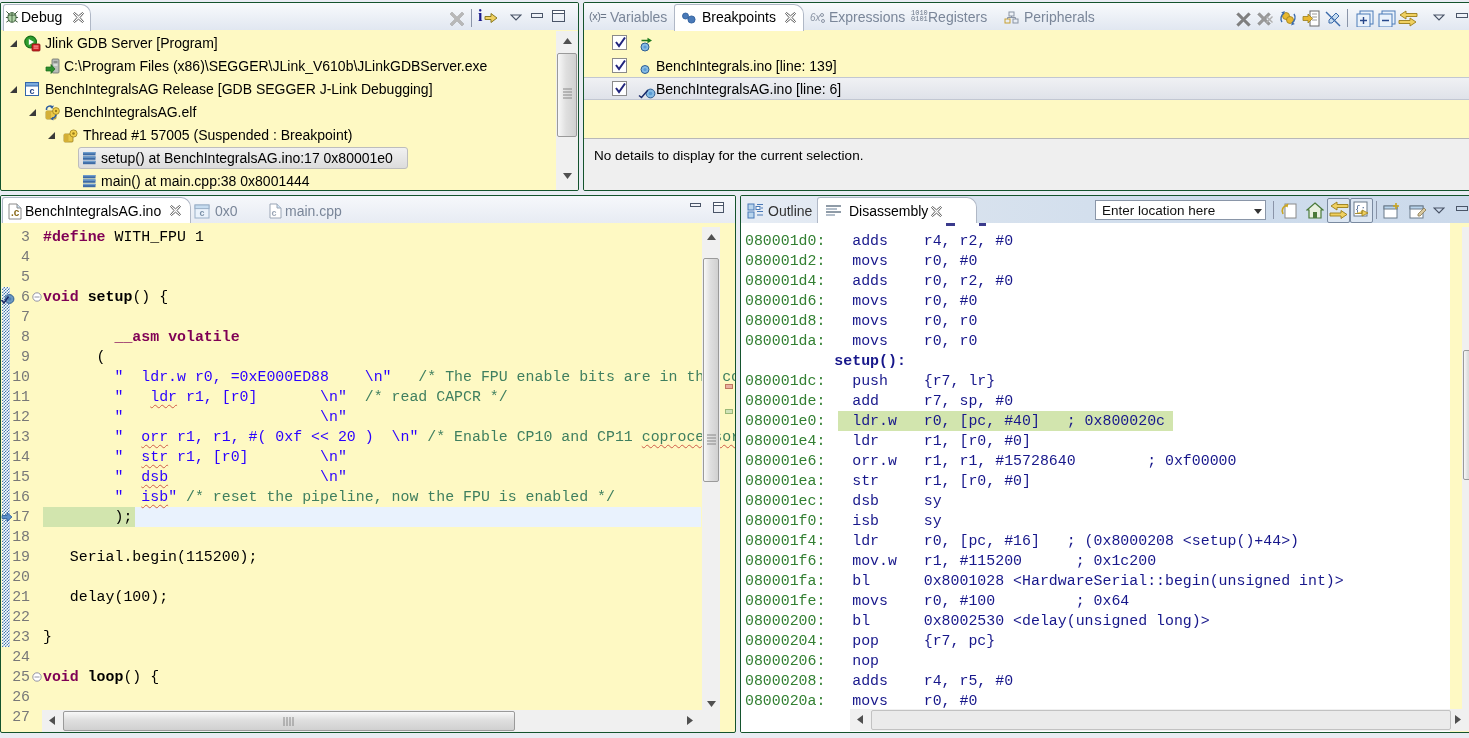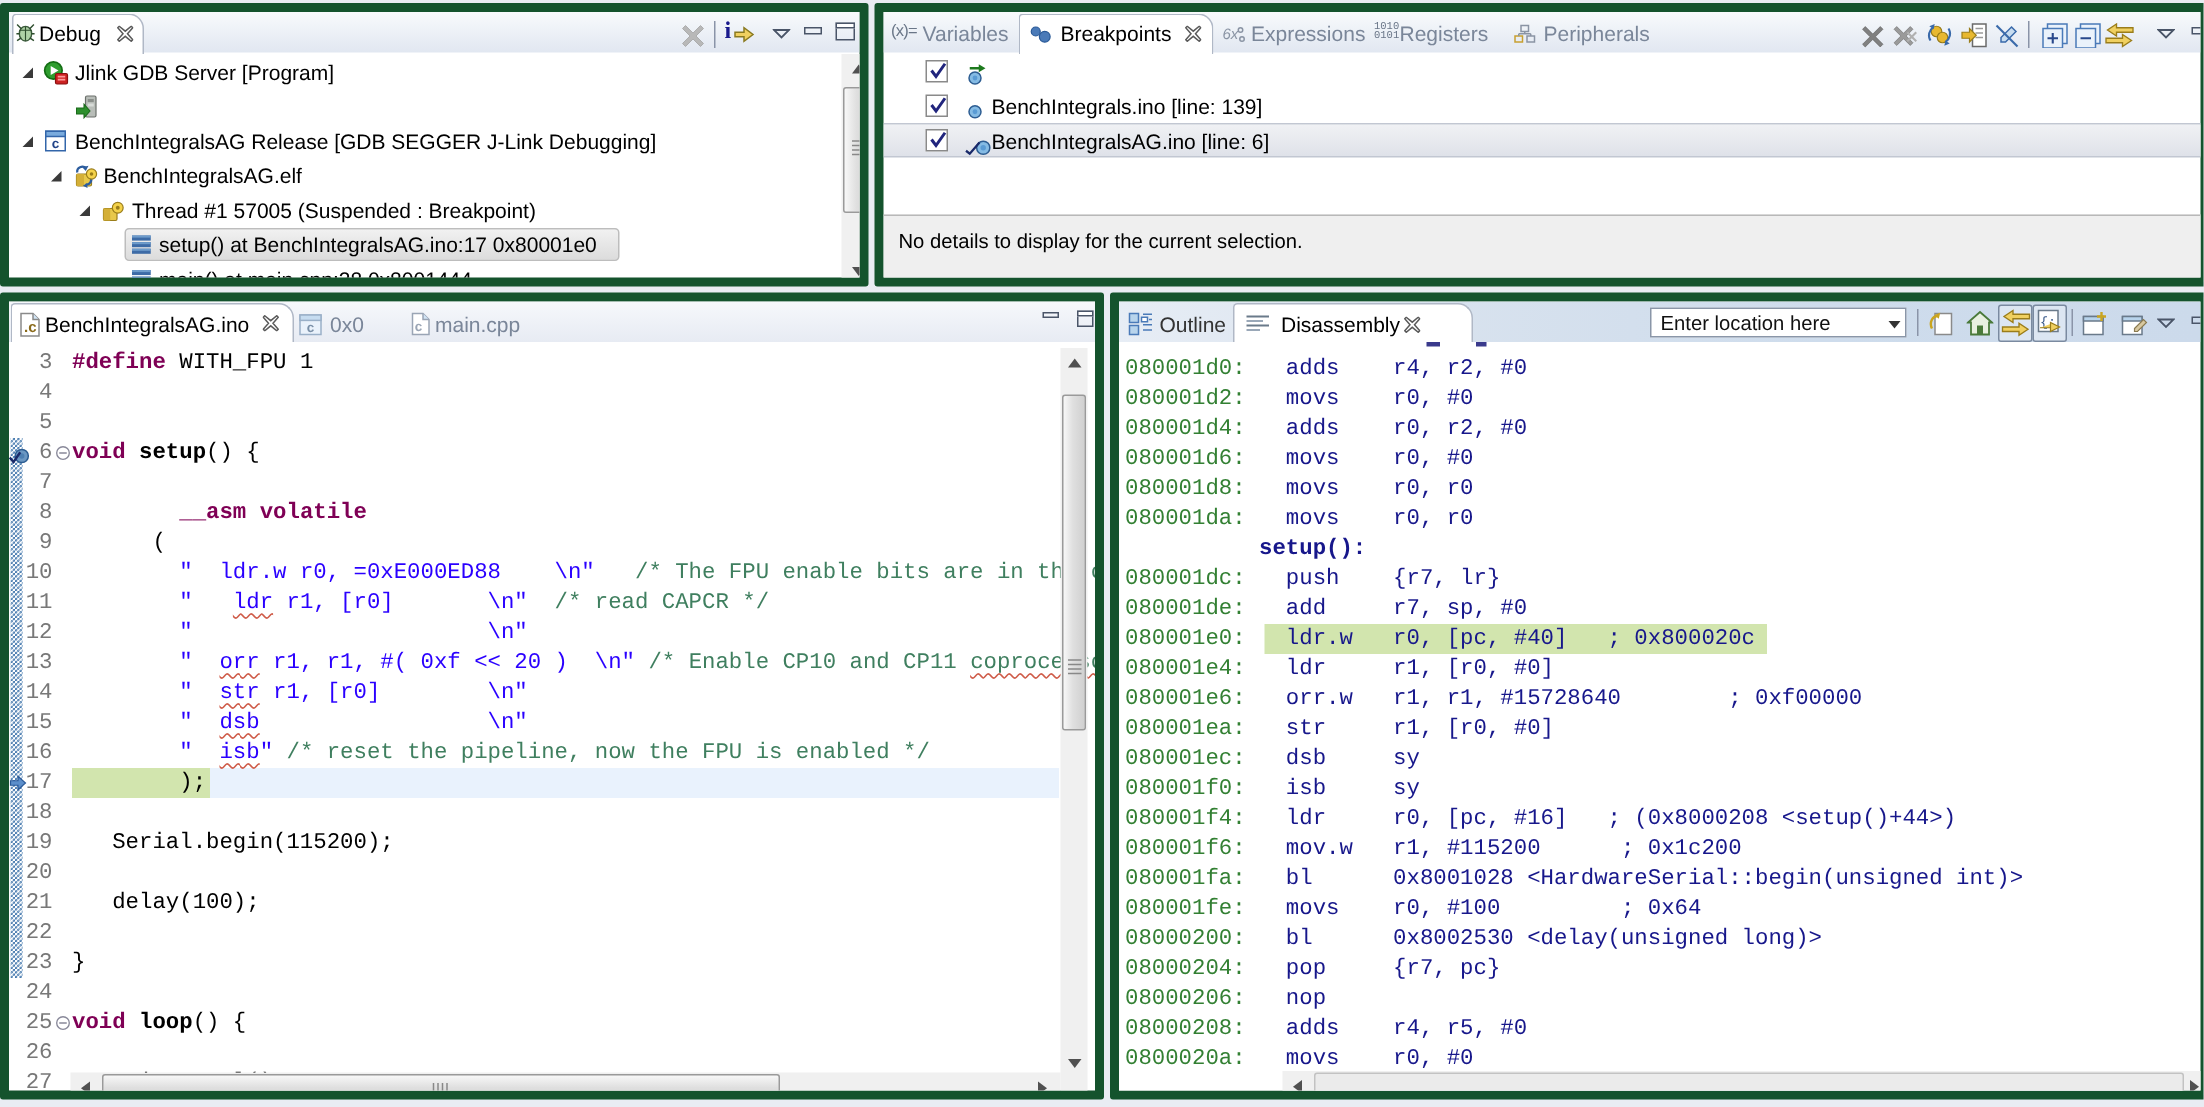--- a/index.html
+++ b/index.html
@@ -1,19 +1,19 @@
 <!DOCTYPE html>
 <html><head>
 <meta charset="utf-8">
 <style>
 * { margin:0; padding:0; box-sizing:border-box; }
 html,body { width:1469px; height:738px; overflow:hidden; }
 body { position:relative; background:#e9ecf3; font-family:"Liberation Sans",sans-serif; }
 .abs { position:absolute; }
-.panel { position:absolute; background:#ffffff; border:6px solid #14532d; border-radius:2px; overflow:hidden; }
+.panel { position:absolute; background:#fef9c3; border:1px solid #14532d; border-radius:2px; overflow:hidden; }
 .tabstrip { position:absolute; left:0; right:0; top:0; background:linear-gradient(#f8fafc,#e1e7f1); }
 .tab-active { position:absolute; background:#fff; border:1px solid #b0b8c6; border-bottom:none; border-radius:3px 10px 0 0; }
 .tab-label { position:absolute; font-size:14px; color:#000; white-space:nowrap; }
 .tab-gray { position:absolute; font-size:14px; color:#7a8699; white-space:nowrap; }
 .row { position:absolute; height:22px; line-height:22px; font-size:14px; color:#000; white-space:nowrap; }
 pre.code { position:absolute; font-family:"Liberation Mono",monospace; font-size:14.9px; line-height:20px; white-space:pre; color:#000; }
 .k { color:#7f0055; font-weight:bold; }
 .s { color:#2a00ff; }
 .c { color:#3f7f5f; }
 .g { color:#338033; }
@@ -58,20 +58,21 @@
     <path d="M1 4.5 L7 4.5 L7 1.5 L13 6 L7 10.5 L7 7.5 L1 7.5 Z" fill="#f0d060" stroke="#8a7a20" stroke-width="1"></path>
   </svg>
   <svg class="abs" style="left:509px; top:11px;" width="12" height="7" viewBox="0 0 12 7">
     <path d="M1 1 L11 1 L6 6 Z" fill="none" stroke="#4a5568" stroke-width="1.2"></path>
   </svg>
   <div class="abs" style="left:530px; top:10px; width:12px; height:5px; border:1px solid #4a5568;"></div>
   <div class="abs" style="left:551px; top:7px; width:13px; height:12px; border:1px solid #4a5568;"></div>
   <div class="abs" style="left:551px; top:7px; width:13px; height:4px; border:1px solid #4a5568; background:#fff;"></div>
 
   <div class="row" style="left:44px; top:29px;">Jlink GDB Server [Program]</div>
+  <div class="row" style="left:63px; top:52px;">C:\Program Files (x86)\SEGGER\JLink_V610b\JLinkGDBServer.exe</div>
   <div class="row" style="left:44px; top:75px;">BenchIntegralsAG Release [GDB SEGGER J-Link Debugging]</div>
   <div class="row" style="left:63px; top:98px;">BenchIntegralsAG.elf</div>
   <div class="row" style="left:82px; top:121px;">Thread #1 57005 (Suspended : Breakpoint)</div>
   <div class="abs" style="left:77px; top:144px; width:330px; height:22px; background:linear-gradient(#f1f1f1,#dcdcdc); border:1px solid #bdbdbd; border-radius:3px;"></div>
   <div class="row" style="left:100px; top:144px;">setup() at BenchIntegralsAG.ino:17 0x80001e0</div>
   <div class="row" style="left:100px; top:167px;">main() at main.cpp:38 0x8001444</div>
 
   <svg class="abs" style="left:8px; top:36px;" width="9" height="9" viewBox="0 0 9 9">
       <path d="M8 1 L8 8 L1 8 Z" fill="#3a3a3a"></path>
     </svg>

